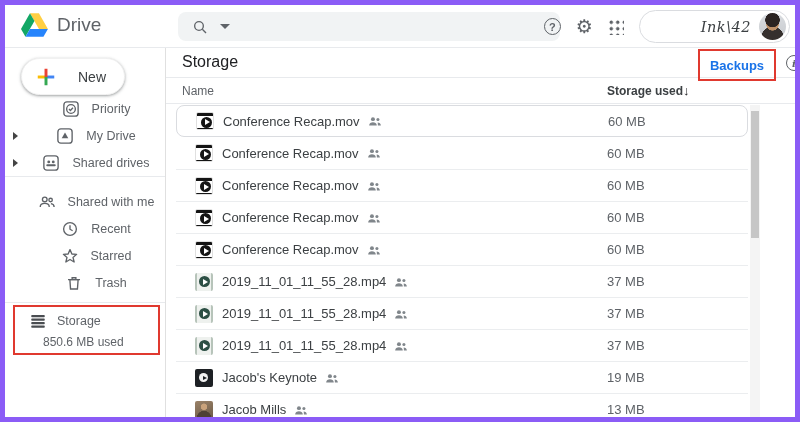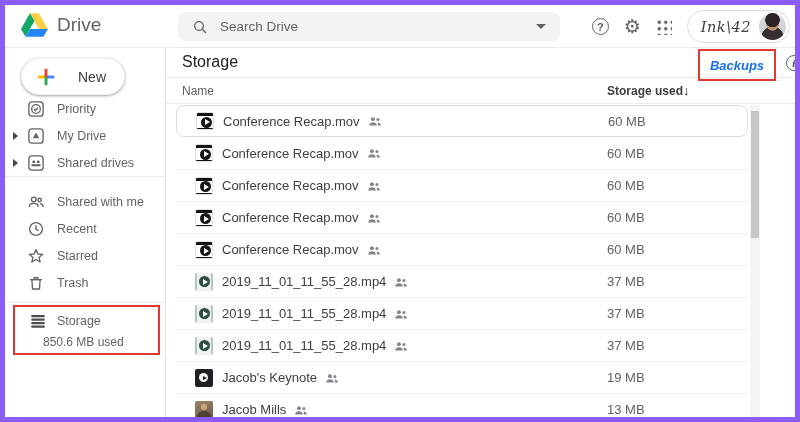--- a/index.html
+++ b/index.html
@@ -25,60 +25,60 @@
   .help-icon { width:17px; height:17px; border:1.6px solid #5f6368; border-radius:50%;
                color:#5f6368; font-size:11px; font-weight:bold; display:flex;
                align-items:center; justify-content:center; }
   .gear-icon { font-size:19px; color:#5f6368; line-height:1; }
   .grid-icon { width:16px; height:16px;
                background-image:radial-gradient(circle, #5f6368 1.7px, transparent 2px);
                background-size:6.5px 6.5px; background-position:0 0; }
   .account-pill { display:flex; align-items:center; gap:8px; border:1px solid #dadce0;
                   border-radius:18px; height:33px; padding:2px 3px 2px 13px; background:#fff; }
   .account-label { font-family:"DejaVu Serif", serif; font-style:italic; font-size:14.5px;
-                   color:#3c4043; letter-spacing:.5px; }
+                   color:#3c4043; letter-spacing:.5px;margin-left:48px; }
   .avatar { width:27px; height:27px; border-radius:50%;
             background:
               radial-gradient(circle at 50% 26%, #2b2422 0 7px, transparent 7.5px),
               radial-gradient(circle at 50% 42%, #bd9068 0 6px, transparent 6.5px),
               radial-gradient(circle at 50% 92%, #35302e 0 11px, transparent 11.5px),
               linear-gradient(#d9dce0, #c7cace); }
 
   
   .sidebar { position:absolute; top:43px; left:0; width:161px; bottom:0;
              border-right:1px solid #e0e0e0; background:#fff; }
   .new-btn { position:absolute; left:16px; top:10px; height:37px; padding:0 18px 0 13px;
              border-radius:19px; background:#fff; border:1px solid #f1f1f1;
              box-shadow:0 1px 2px rgba(60,64,67,.3), 0 1px 3px 1px rgba(60,64,67,.15);
              display:flex; align-items:center; gap:21px; cursor:pointer; font-family:inherit; }
   .new-btn span { font-size:14px; color:#3c4043; }
   .nav { position:absolute; top:47px; left:0; right:0; }
   .nav-item { height:27px; display:flex; align-items:center; padding-left:22px;
-              position:relative; cursor:pointer; }
+              position:relative; cursor:pointer;justify-content:center; }
   .nav-item .expander { position:absolute; left:8px; width:0; height:0;
               border-top:4px solid transparent; border-bottom:4px solid transparent;
               border-left:5px solid #444; }
   .nav-item .nicon { width:18px; height:18px; flex:0 0 18px; }
   .nav-item .nlabel { margin-left:12px; font-size:12.5px; color:#5f6368; }
   .nav-divider { height:1px; background:#e8eaed; margin-bottom:11px; }
   .nav-divider.second { margin-top:6px; margin-bottom:0; }
   .storage-box { position:absolute; top:257px; left:8px; width:147px; height:50px;
                  border:2px solid #e0392f; }
   .storage-item { display:flex; align-items:center; padding:5px 0 0 14px; cursor:pointer; }
   .storage-item .nicon { width:18px; height:18px; }
   .storage-item .nlabel { margin-left:10px; font-size:12.5px; color:#5f6368; }
   .storage-usage { padding-left:28px; margin-top:5px; font-size:12px; color:#5f6368; }
 
   
   .main { position:absolute; top:43px; left:161px; right:0; bottom:0; background:#fff; }
   .main-header { position:relative; height:30px; border-bottom:1px solid #e8eaed; }
   .page-title { position:absolute; left:16px; top:5px; font-size:16px; color:#202124; }
   .backups-box { position:absolute; left:532px; top:1px; width:78px; height:32px;
                  border:2px solid #e0392f; display:flex; align-items:center;
-                 justify-content:center;font-style:italic; }
+                 justify-content:center; }
   .backups-link { font-size:13px; font-weight:bold; color:#1a73e8; cursor:pointer; }
   .info-icon { position:absolute; left:620px; top:7px; width:16px; height:16px;
                border:1.5px solid #5f6368; border-radius:50%; color:#5f6368;
                font-size:10px; font-style:italic; font-weight:bold; display:flex;
                align-items:center; justify-content:center; cursor:pointer;
                font-family:"DejaVu Serif", serif; }
   .cols { position:relative; height:26px; border-bottom:1px solid #e8eaed; }
   .col-name { position:absolute; left:16px; top:6px; font-size:12px; color:#5f6368; }
   .col-size { position:absolute; left:441px; top:5px; font-size:12px; font-weight:bold;
               color:#3c4043; cursor:pointer; display:flex; gap:0; align-items:center; }
@@ -137,21 +137,20 @@
         <path fill="#2684fc" d="M14.4 75h57.9l14.4-25H28.9z"></path>
       </svg>
       <span class="drive-wordmark">Drive</span>
     </div>
 
     <div class="searchbar">
       <svg width="16" height="16" viewBox="0 0 24 24" fill="none" stroke="#5f6368" stroke-width="2">
         <circle cx="10.5" cy="10.5" r="6.5"></circle>
           <path d="M15.5 15.5 21 21"></path>
       </svg>
-      <input type="text" placeholder="Search Drive" style="">
       <span class="caret-down"></span>
     </div>
 
     <div class="topbar-right">
       <span class="help-icon">?</span>
       <span class="gear-icon">⚙</span>
       <span class="grid-icon"></span>
       <span class="account-pill">
         <span class="account-label">Ink\42</span>
         <span class="avatar"></span>

